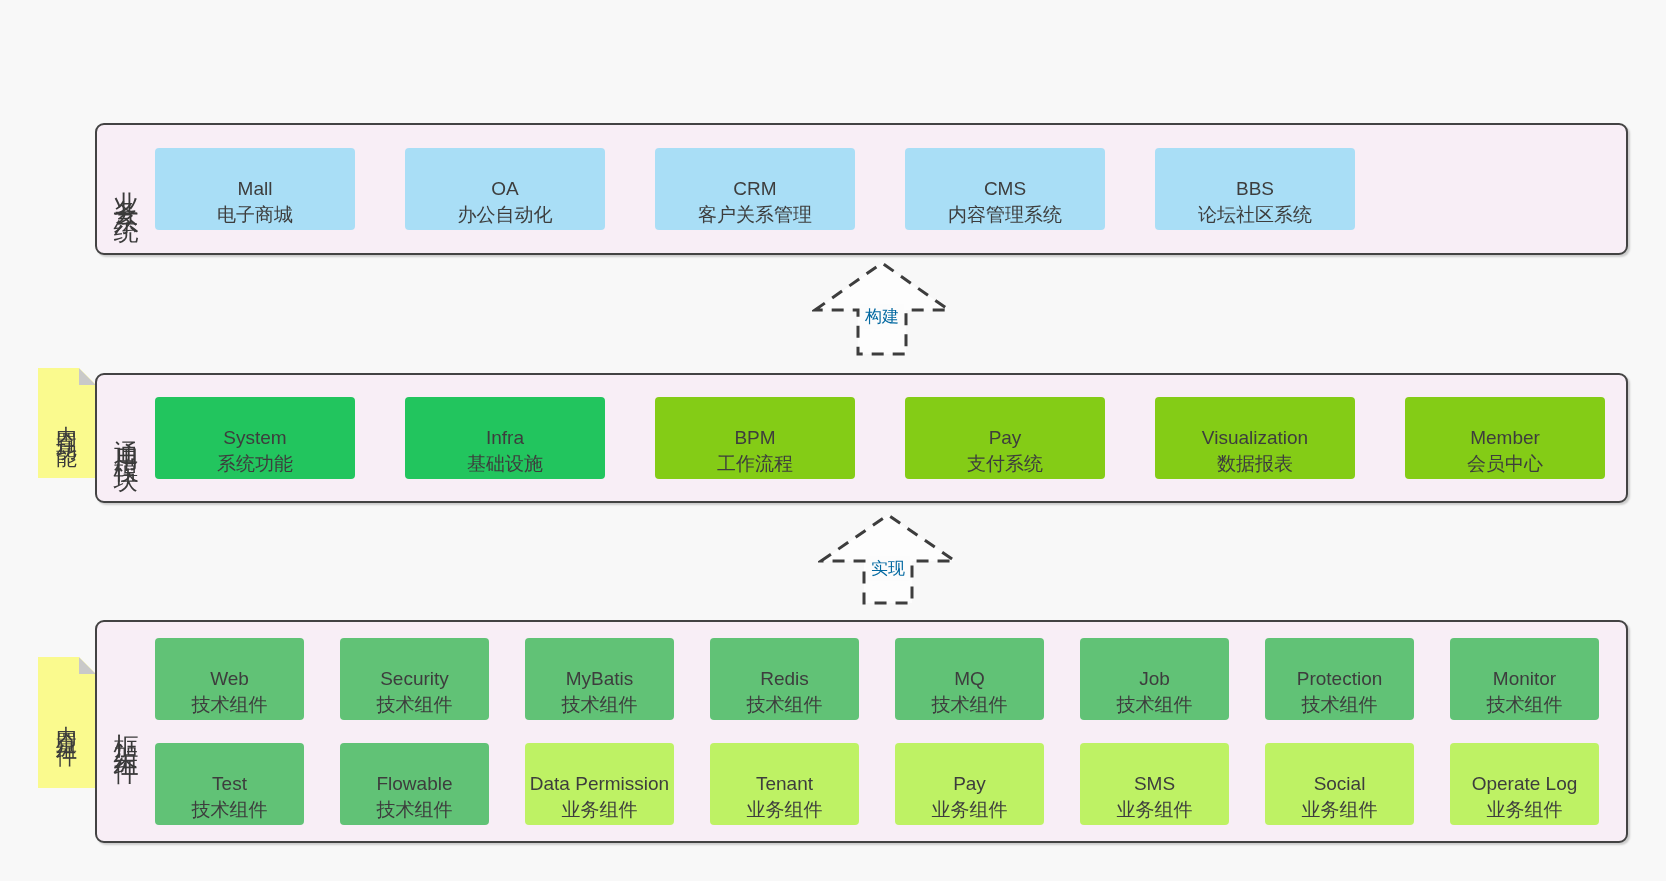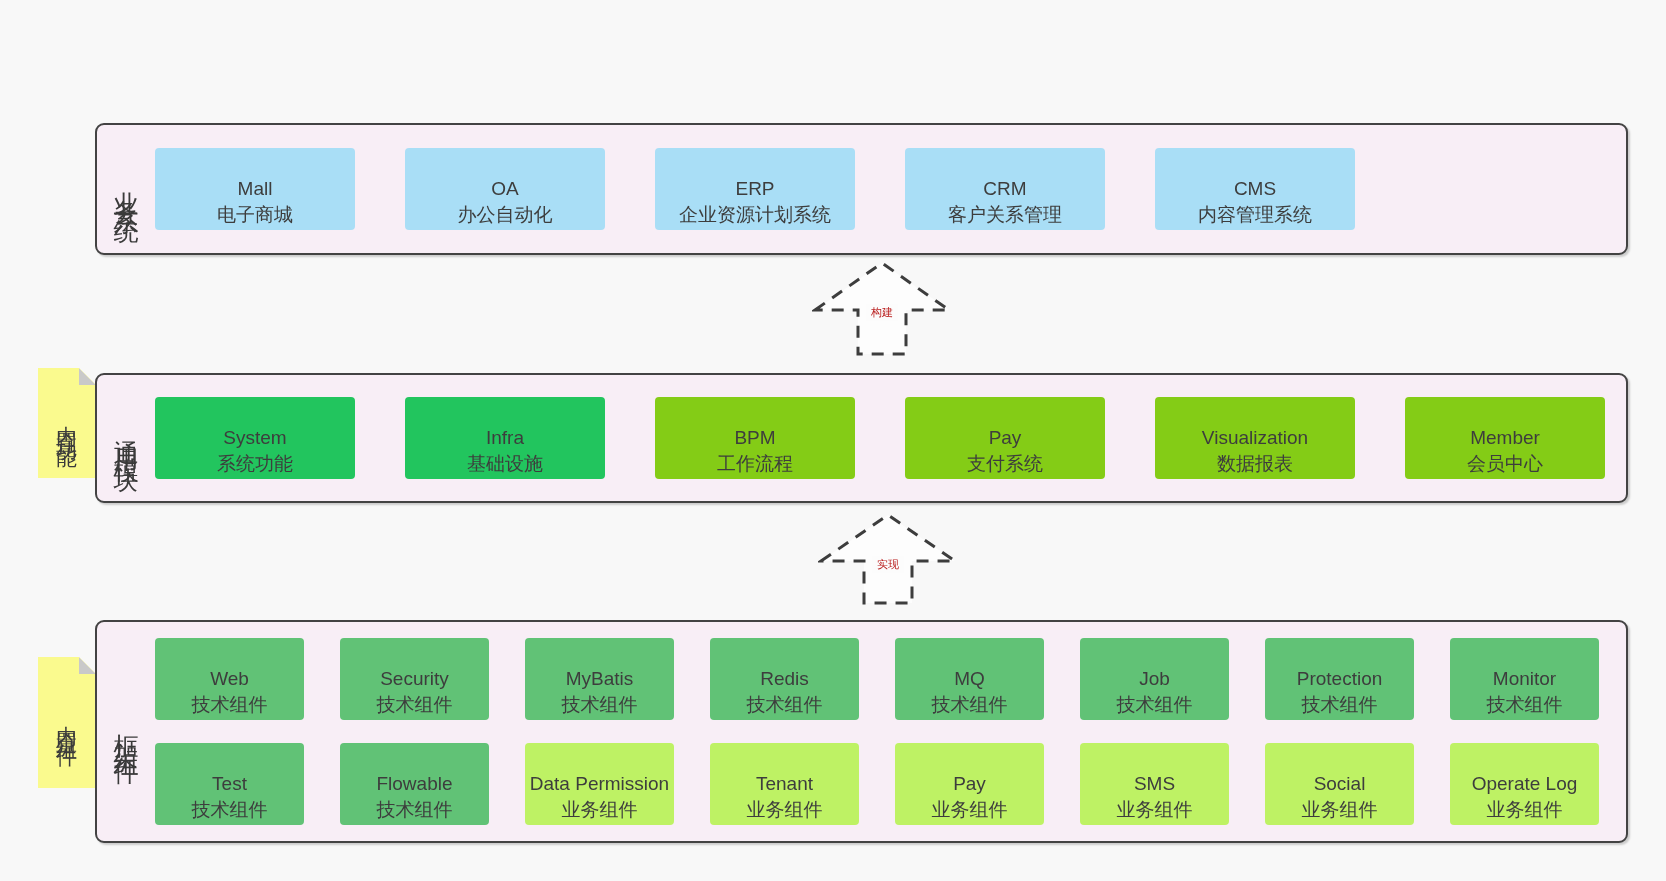--- a/index.html
+++ b/index.html
@@ -48,21 +48,21 @@
   }
   .sticky-modules{top:368px;height:110px;}
   .sticky-framework{top:657px;height:131px;}
   .sticky .vtext{font-size:21px;letter-spacing:7px;}
   .arrow{position:absolute;width:140px;}
   .arrow-build{left:812px;top:260px;height:97px;}
   .arrow-impl{left:818px;top:512px;height:94px;}
   .arrow svg{display:block;width:140px;height:100%;}
   .arrow-label{
     position:absolute;left:50%;top:44px;transform:translateX(-50%);
-    background:#fcfcfc;padding:1px 5px;font-size:11px;white-space:nowrap;color:#b91c1c;
+    background:#fcfcfc;padding:1px 5px;font-size:17px;white-space:nowrap;color:#0369a1;
   }
 </style>
 </head>
 <body>
 
 <div class="canvas">
 
   <div class="sticky sticky-modules">
     <span class="fold"></span>
     <span class="vtext">内置功能</span>
@@ -79,30 +79,30 @@
     <div class="box-grid cols6">
       <div class="box blue">
         <span>Mall</span>
         <span>电子商城</span>
       </div>
       <div class="box blue">
         <span>OA</span>
         <span>办公自动化</span>
       </div>
       <div class="box blue">
-        <span>ERP</span>
-        <span>企业资源计划系统</span>
-      </div>
-      <div class="box blue">
         <span>CRM</span>
         <span>客户关系管理</span>
       </div>
       <div class="box blue">
         <span>CMS</span>
         <span>内容管理系统</span>
+      </div>
+      <div class="box blue">
+        <span>BBS</span>
+        <span>论坛社区系统</span>
       </div>
     </div>
   </section>
 
   <div class="arrow arrow-build">
     <svg viewBox="0 0 140 97">
       <polygon points="3,50 70,3 137,50 94,50 94,94 46,94 46,50" fill="#fdfdfd" stroke="#3d3d3d" stroke-width="3" stroke-dasharray="12 9"></polygon>
     </svg>
     <span class="arrow-label">构建</span>
   </div>

